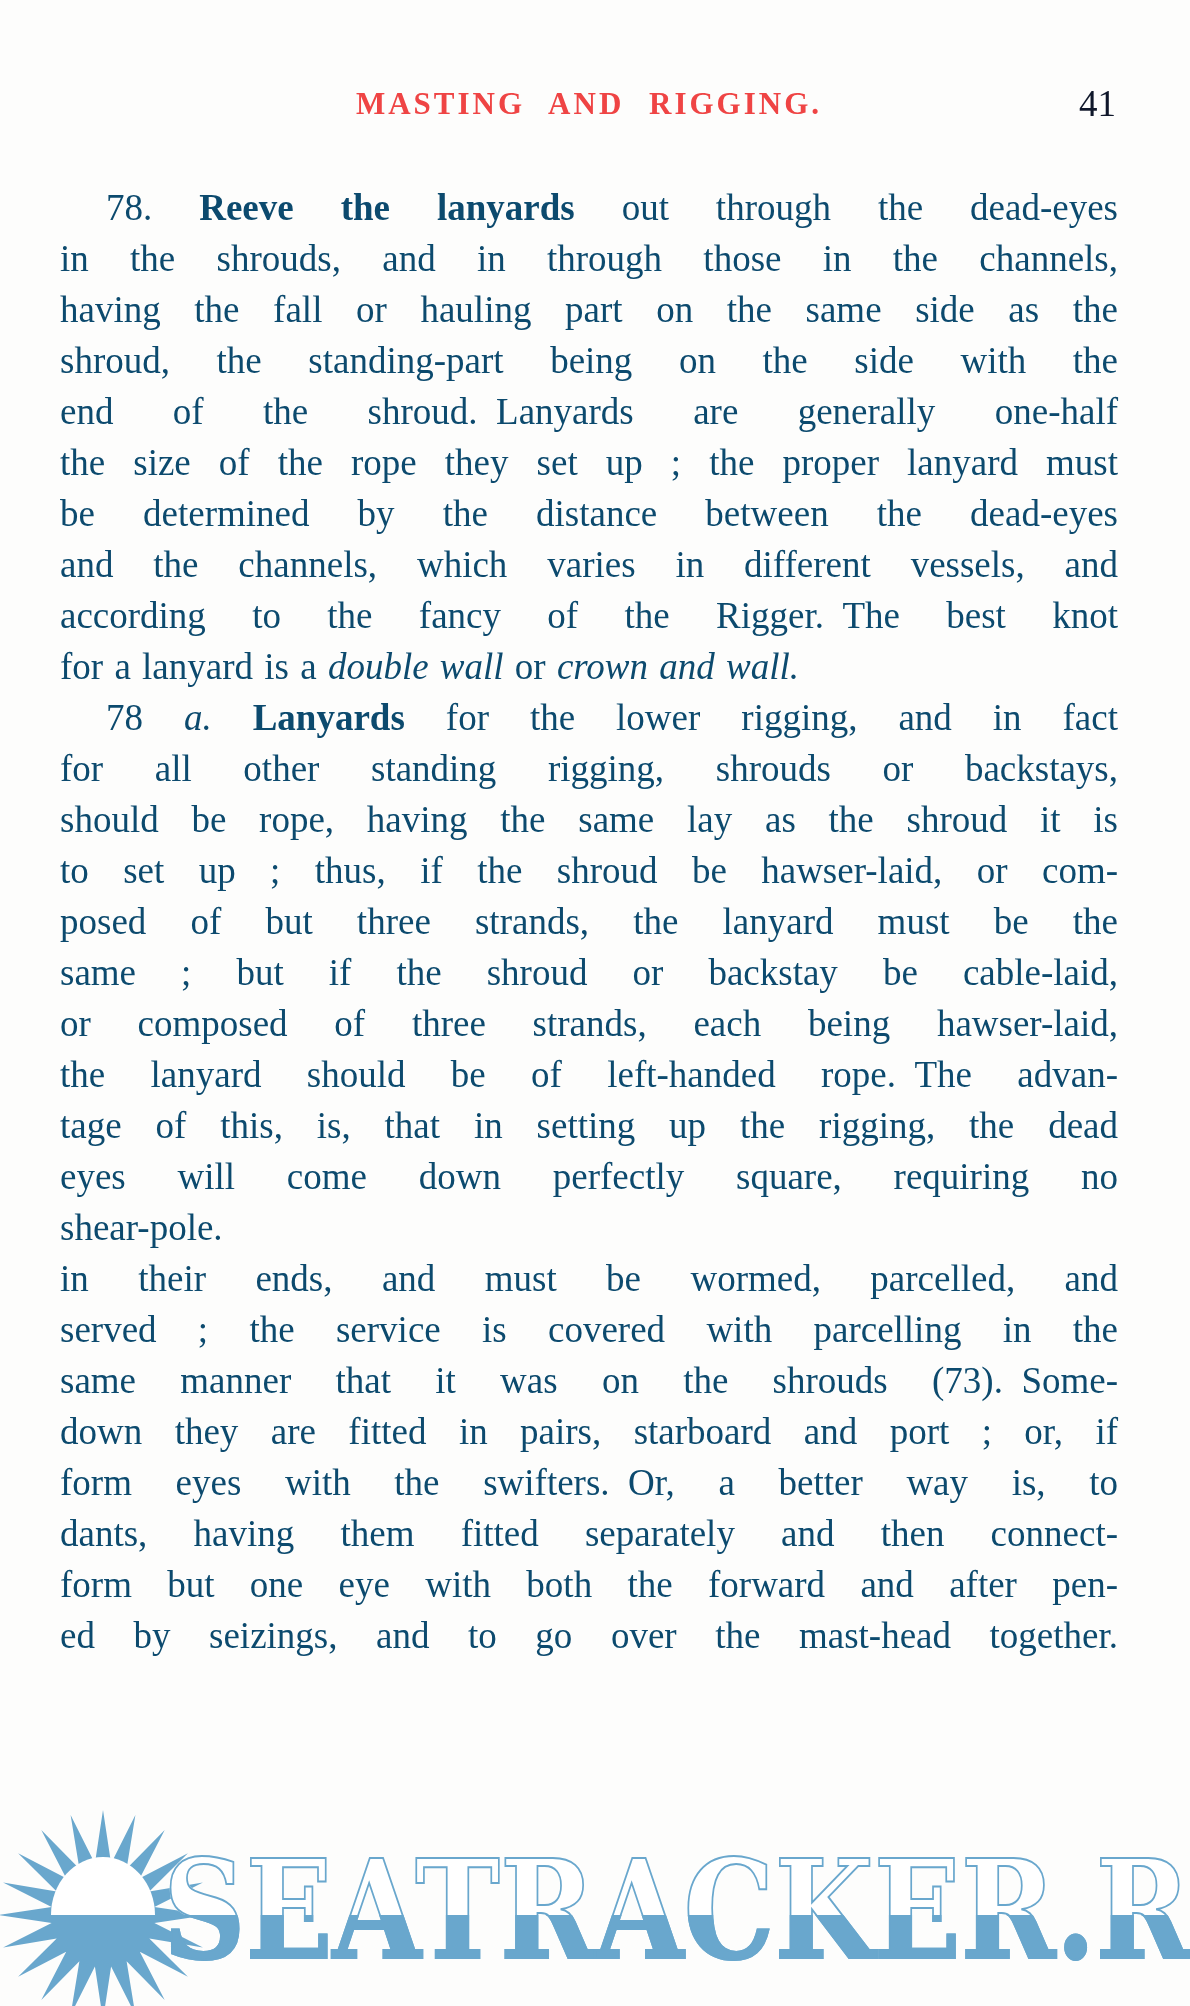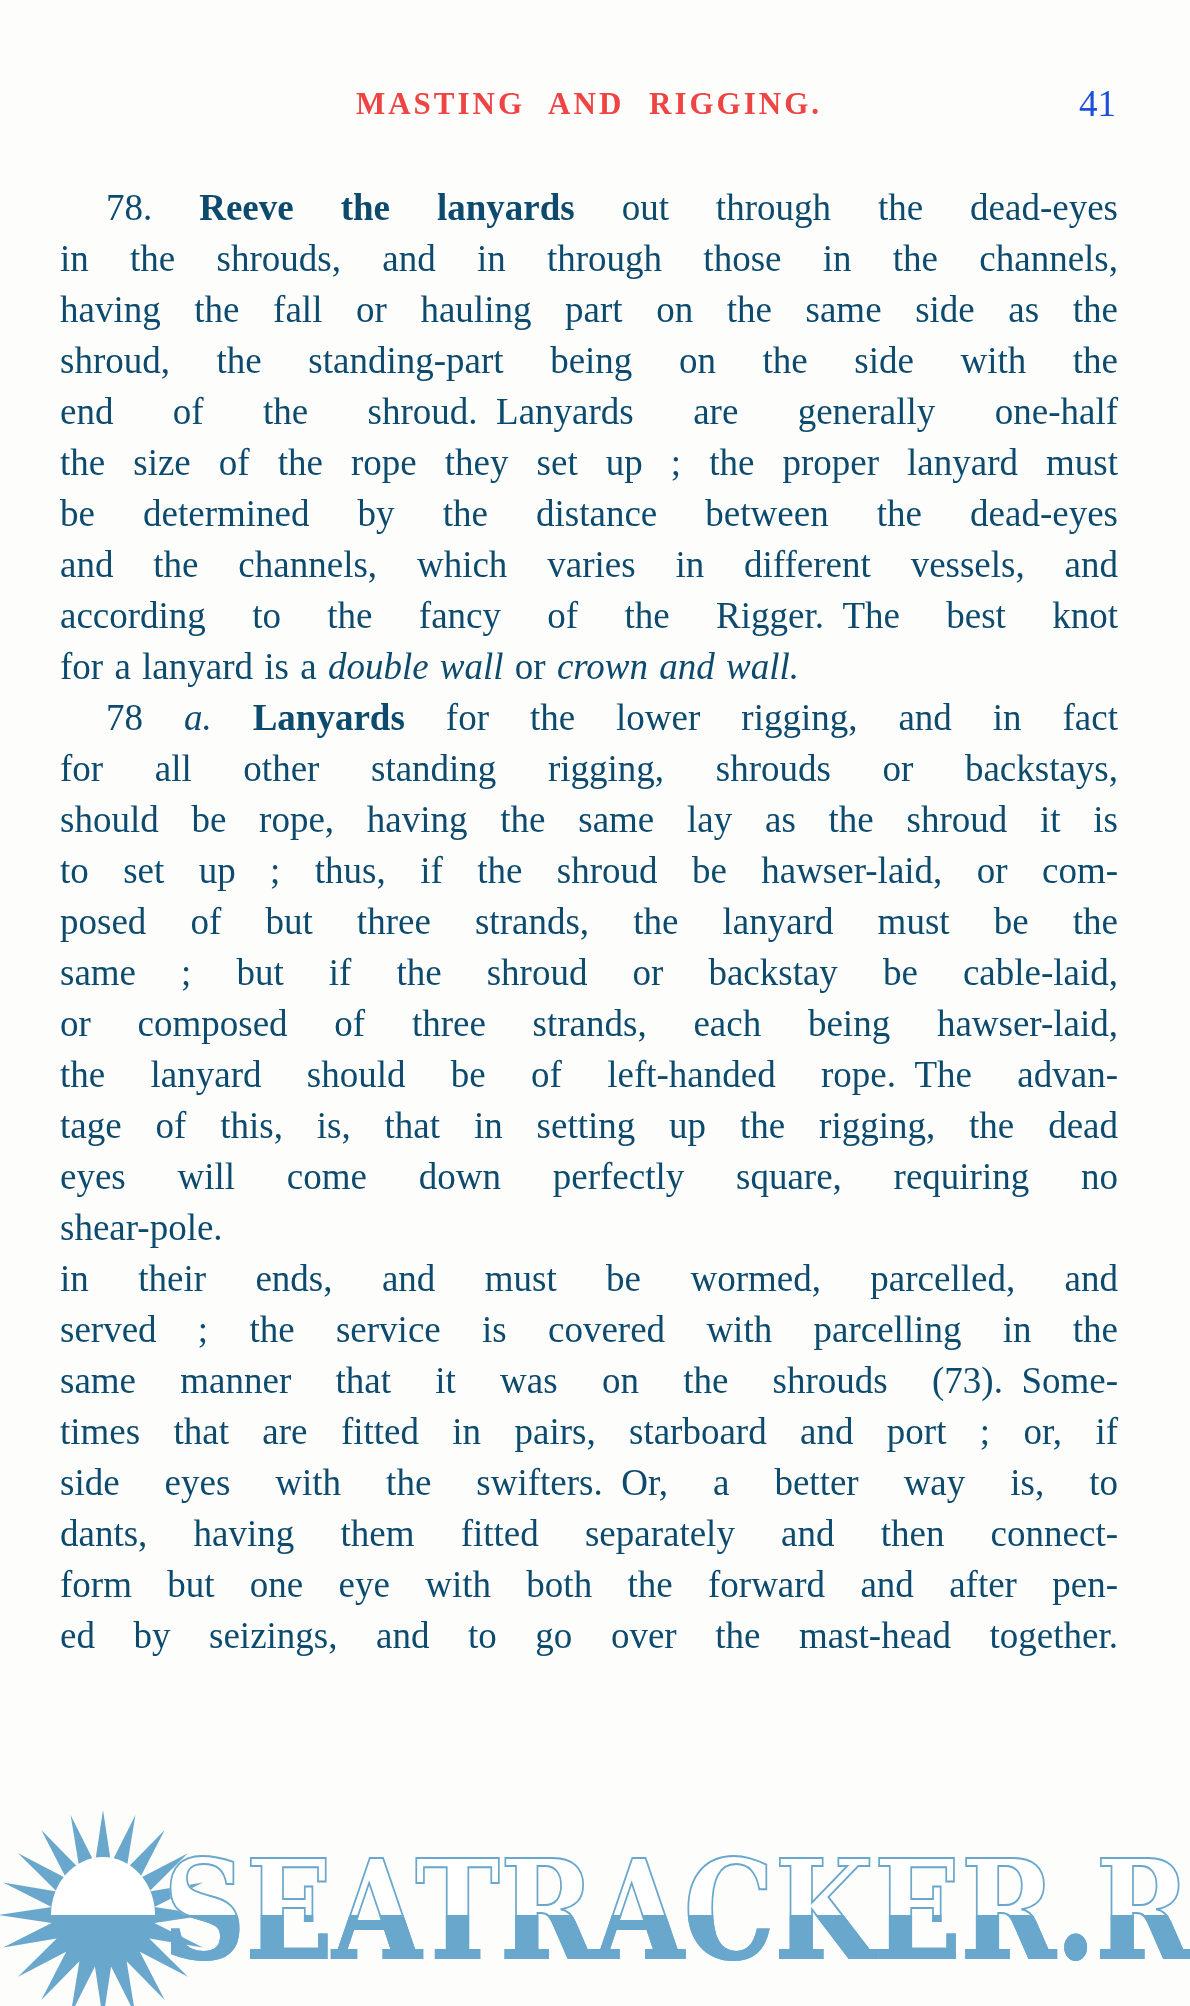--- a/index.html
+++ b/index.html
@@ -15,21 +15,21 @@
   
   .running-title{
     position:absolute;top:86px;left:60px;width:1058px;
     text-align:center;
     font-size:31px;font-weight:bold;
     letter-spacing:3px;word-spacing:14px;
     color:#ef4444;
   }
   .page-number{
     position:absolute;top:82px;right:74px;
-    font-size:37px;color:#1d4ed8;text-align:right;
+    font-size:37px;color:#0f172a;text-align:right;
   }
   
   .page-text{
     position:absolute;top:182px;left:60px;width:1058px;
     font-size:37px;line-height:51px;
     color:#0c4a6e;
   }
   .para{margin:0;}
   .line{
     text-align:justify;
@@ -94,22 +94,22 @@
         <div class="line fill"><span class="s-n">or composed of three strands, each being hawser-laid,</span></div>
         <div class="line fill"><span class="s-n">the lanyard should be of left-handed rope. The advan-</span></div>
         <div class="line fill"><span class="s-n">tage of this, is, that in setting up the rigging, the dead</span></div>
         <div class="line fill"><span class="s-n">eyes will come down perfectly square, requiring no</span></div>
         <div class="line"><span class="s-n">shear-pole.</span></div>
       </div>
       <div class="para">
         <div class="line fill"><span class="s-n">in their ends, and must be wormed, parcelled, and</span></div>
         <div class="line fill"><span class="s-n">served ; the service is covered with parcelling in the</span></div>
         <div class="line fill"><span class="s-n">same manner that it was on the shrouds (73). Some-</span></div>
-        <div class="line fill"><span class="s-n">times that are fitted in pairs, starboard and port ; or, if</span></div>
-        <div class="line fill"><span class="s-n">side eyes with the swifters. Or, a better way is, to</span></div>
+        <div class="line fill"><span class="s-n">down they are fitted in pairs, starboard and port ; or, if</span></div>
+        <div class="line fill"><span class="s-n">form eyes with the swifters. Or, a better way is, to</span></div>
         <div class="line fill"><span class="s-n">dants, having them fitted separately and then connect-</span></div>
         <div class="line fill"><span class="s-n">form but one eye with both the forward and after pen-</span></div>
         <div class="line fill"><span class="s-n">ed by seizings, and to go over the mast-head together.</span></div>
       </div>
     </div>
 
   <div class="watermark">
     <svg class="sun-icon" viewBox="0 0 230 230" xmlns="http://www.w3.org/2000/svg">
         <polygon points="115.0,10.0 123.1,63.6 147.4,15.1 138.6,68.7 176.7,30.1 151.8,78.2 199.9,53.3 161.3,91.4 214.9,82.6 166.4,106.9 220.0,115.0 166.4,123.1 214.9,147.4 161.3,138.6 199.9,176.7 151.8,151.8 176.7,199.9 138.6,161.3 147.4,214.9 123.1,166.4 115.0,220.0 106.9,166.4 82.6,214.9 91.4,161.3 53.3,199.9 78.2,151.8 30.1,176.7 68.7,138.6 15.1,147.4 63.6,123.1 10.0,115.0 63.6,106.9 15.1,82.6 68.7,91.4 30.1,53.3 78.2,78.2 53.3,30.1 91.4,68.7 82.6,15.1 106.9,63.6" fill="#69a7cd"></polygon>
         <path d="M 63 115 A 52 58 0 0 1 167 115 Z" fill="#ffffff"></path>

